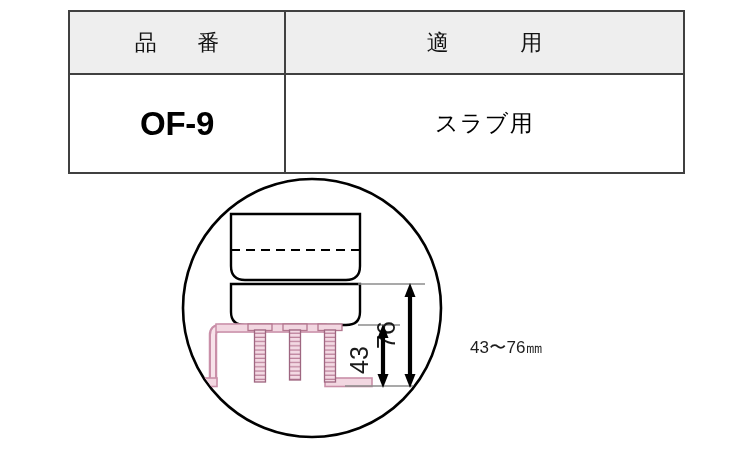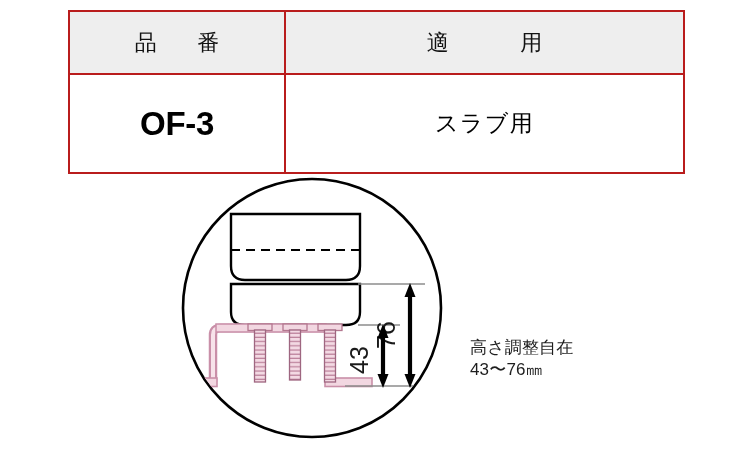--- a/index.html
+++ b/index.html
@@ -19,21 +19,21 @@
   
   .spec-table {
     position: absolute;
     left: 68px;
     top: 10px;
     width: 615px;
     border-collapse: collapse;
     table-layout: fixed;
   }
   .spec-table td, .spec-table th {
-    border: 2px solid #b91c1c;
+    border: 2px solid #404040;
     padding: 0;
     text-align: center;
     vertical-align: middle;
   }
   .col-code { width: 216px; }
   .col-use  { width: 399px; }
 
   .spec-table thead th {
     background: #eeeeee;
     height: 61px;
@@ -97,21 +97,21 @@
     <col class="col-use">
   </colgroup>
   <thead>
     <tr>
       <th>品　番</th>
       <th>適　　用</th>
     </tr>
   </thead>
   <tbody>
     <tr>
-      <td class="cell-code">OF-3</td>
+      <td class="cell-code">OF-9</td>
       <td class="cell-use">スラブ用</td>
     </tr>
   </tbody>
 </table>
 
 <div class="illustration">
   <svg width="750" height="280" viewBox="0 0 750 280" xmlns="http://www.w3.org/2000/svg">
 
     <circle cx="312" cy="138" r="129" fill="#ffffff" stroke="#000000" stroke-width="2.6"></circle>
 
@@ -180,15 +180,14 @@
         <polygon points="383,154 377.5,168 388.5,168" fill="#000000"></polygon>
         <polygon points="383,218 377.5,204 388.5,204" fill="#000000"></polygon>
         <text x="368" y="190" fill="#1a1a1a" font-family="'Liberation Sans', sans-serif" font-size="25" text-anchor="middle" transform="rotate(-90 368 190)">43</text>
       </g>
 
     </g>
   </svg>
 </div>
 
 <div class="caption">
-  <div class="line1">高さ調整自在</div>
   <div class="line2">43〜76㎜</div>
 </div>
 
 </body></html>

